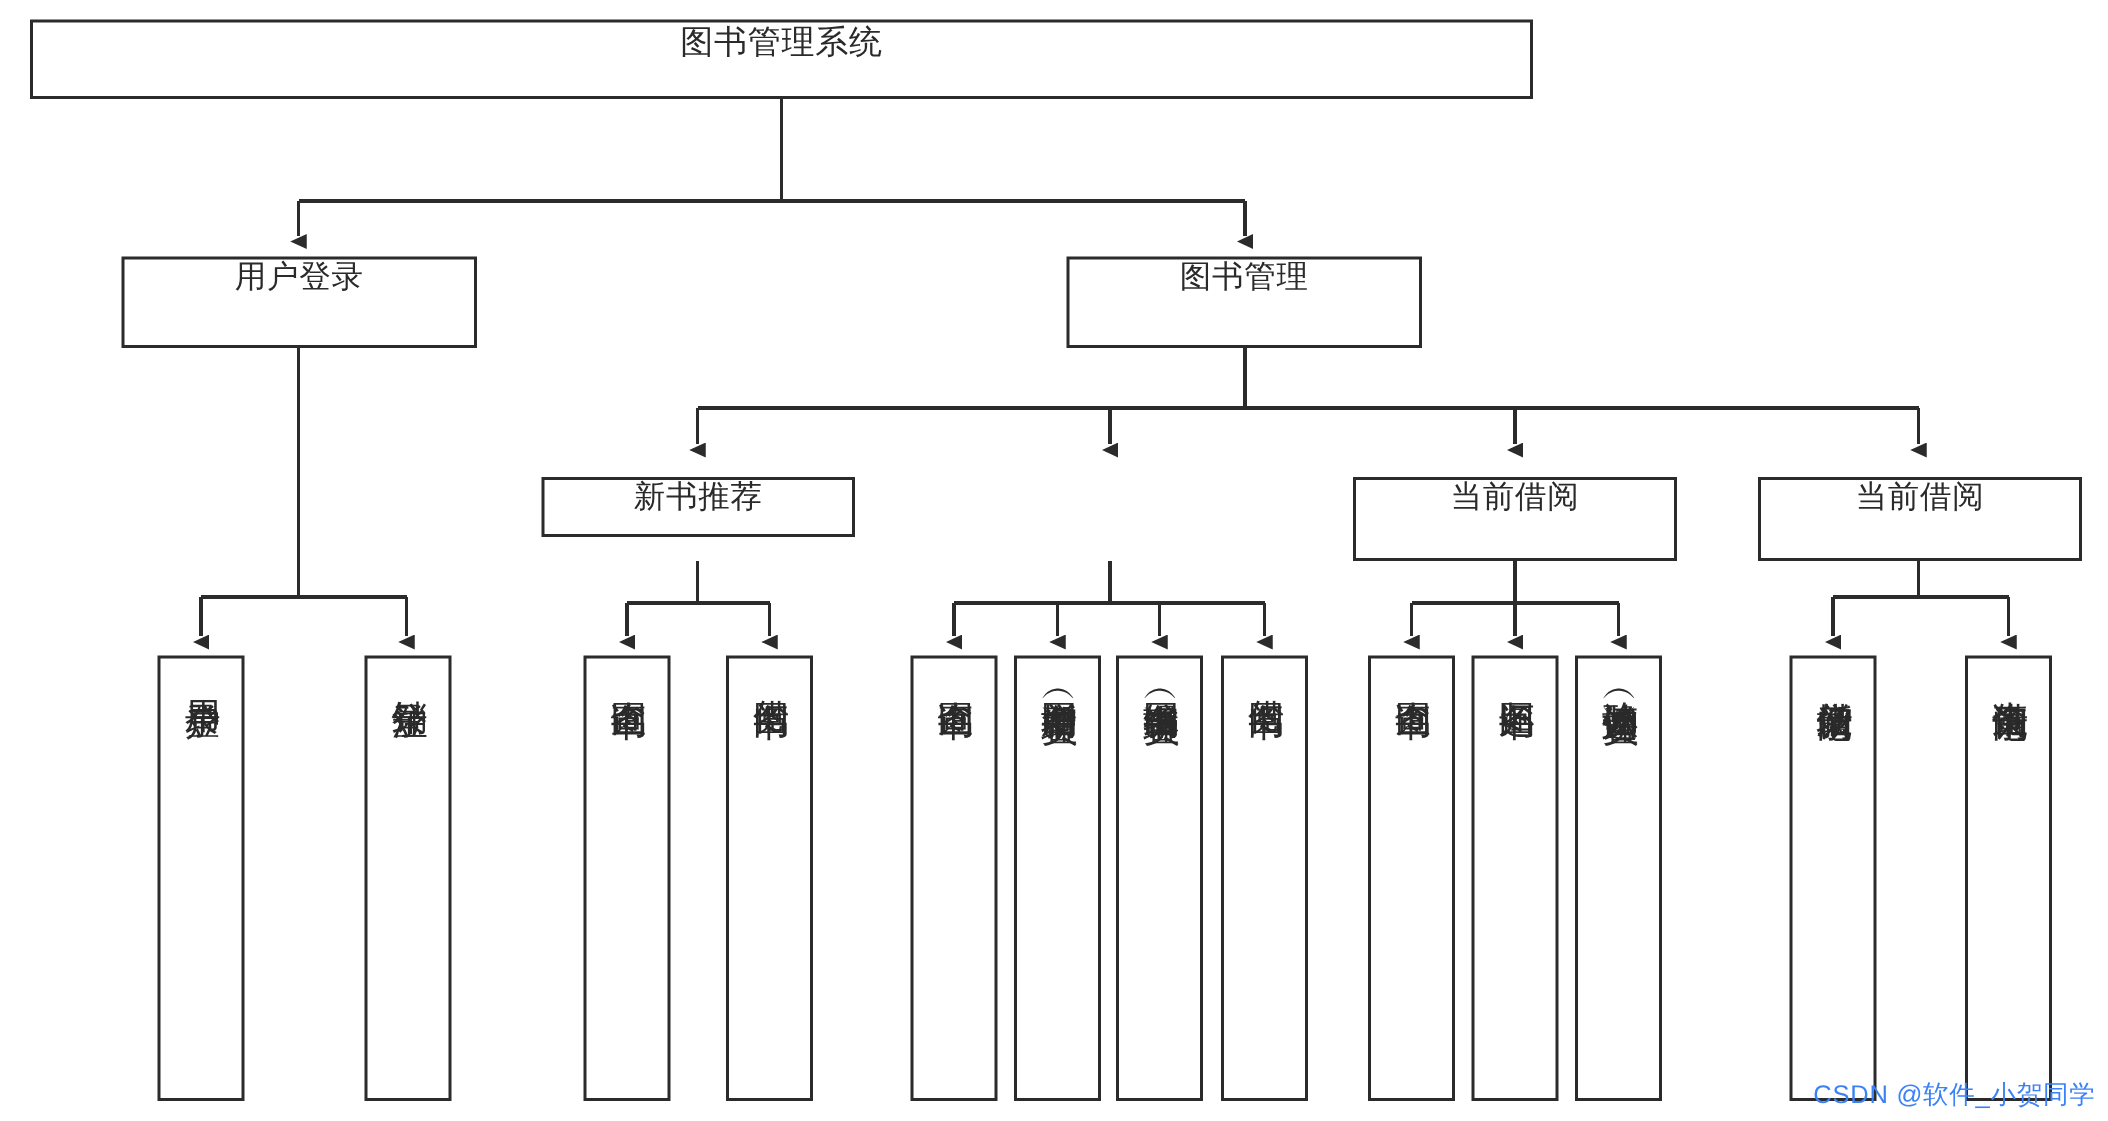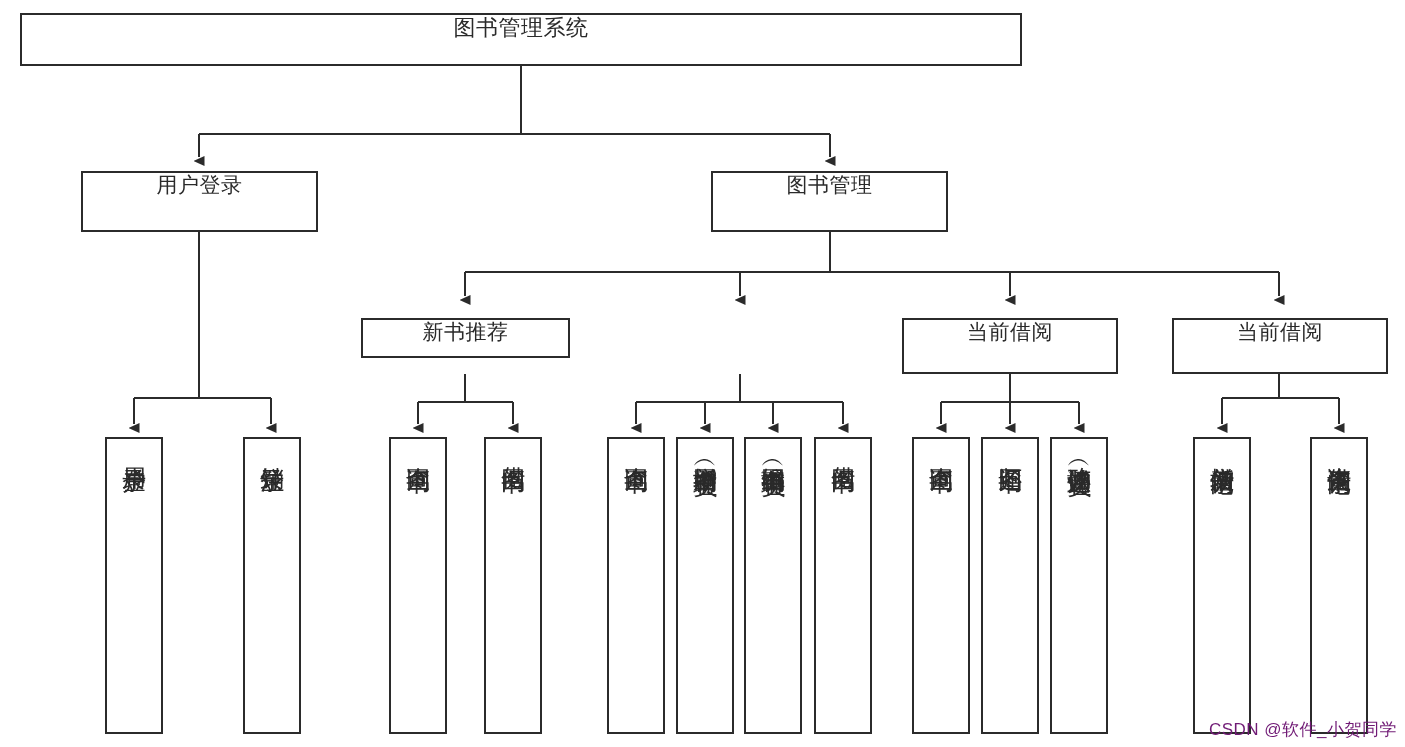--- a/index.html
+++ b/index.html
@@ -58,21 +58,21 @@
     line-height:1.02;
     letter-spacing:1px;
     white-space:normal;
     max-height:286px;
   }
   .watermark{
     position:absolute;
     right:8px;
     bottom:6px;
     font-size:17px;
-    color:#701a75;
+    color:#3b82f6;
     letter-spacing:0.5px;
     z-index:5;
     white-space:nowrap;
   }
 </style>
 </head>
 <body>
 
 <div id="canvas">
 

